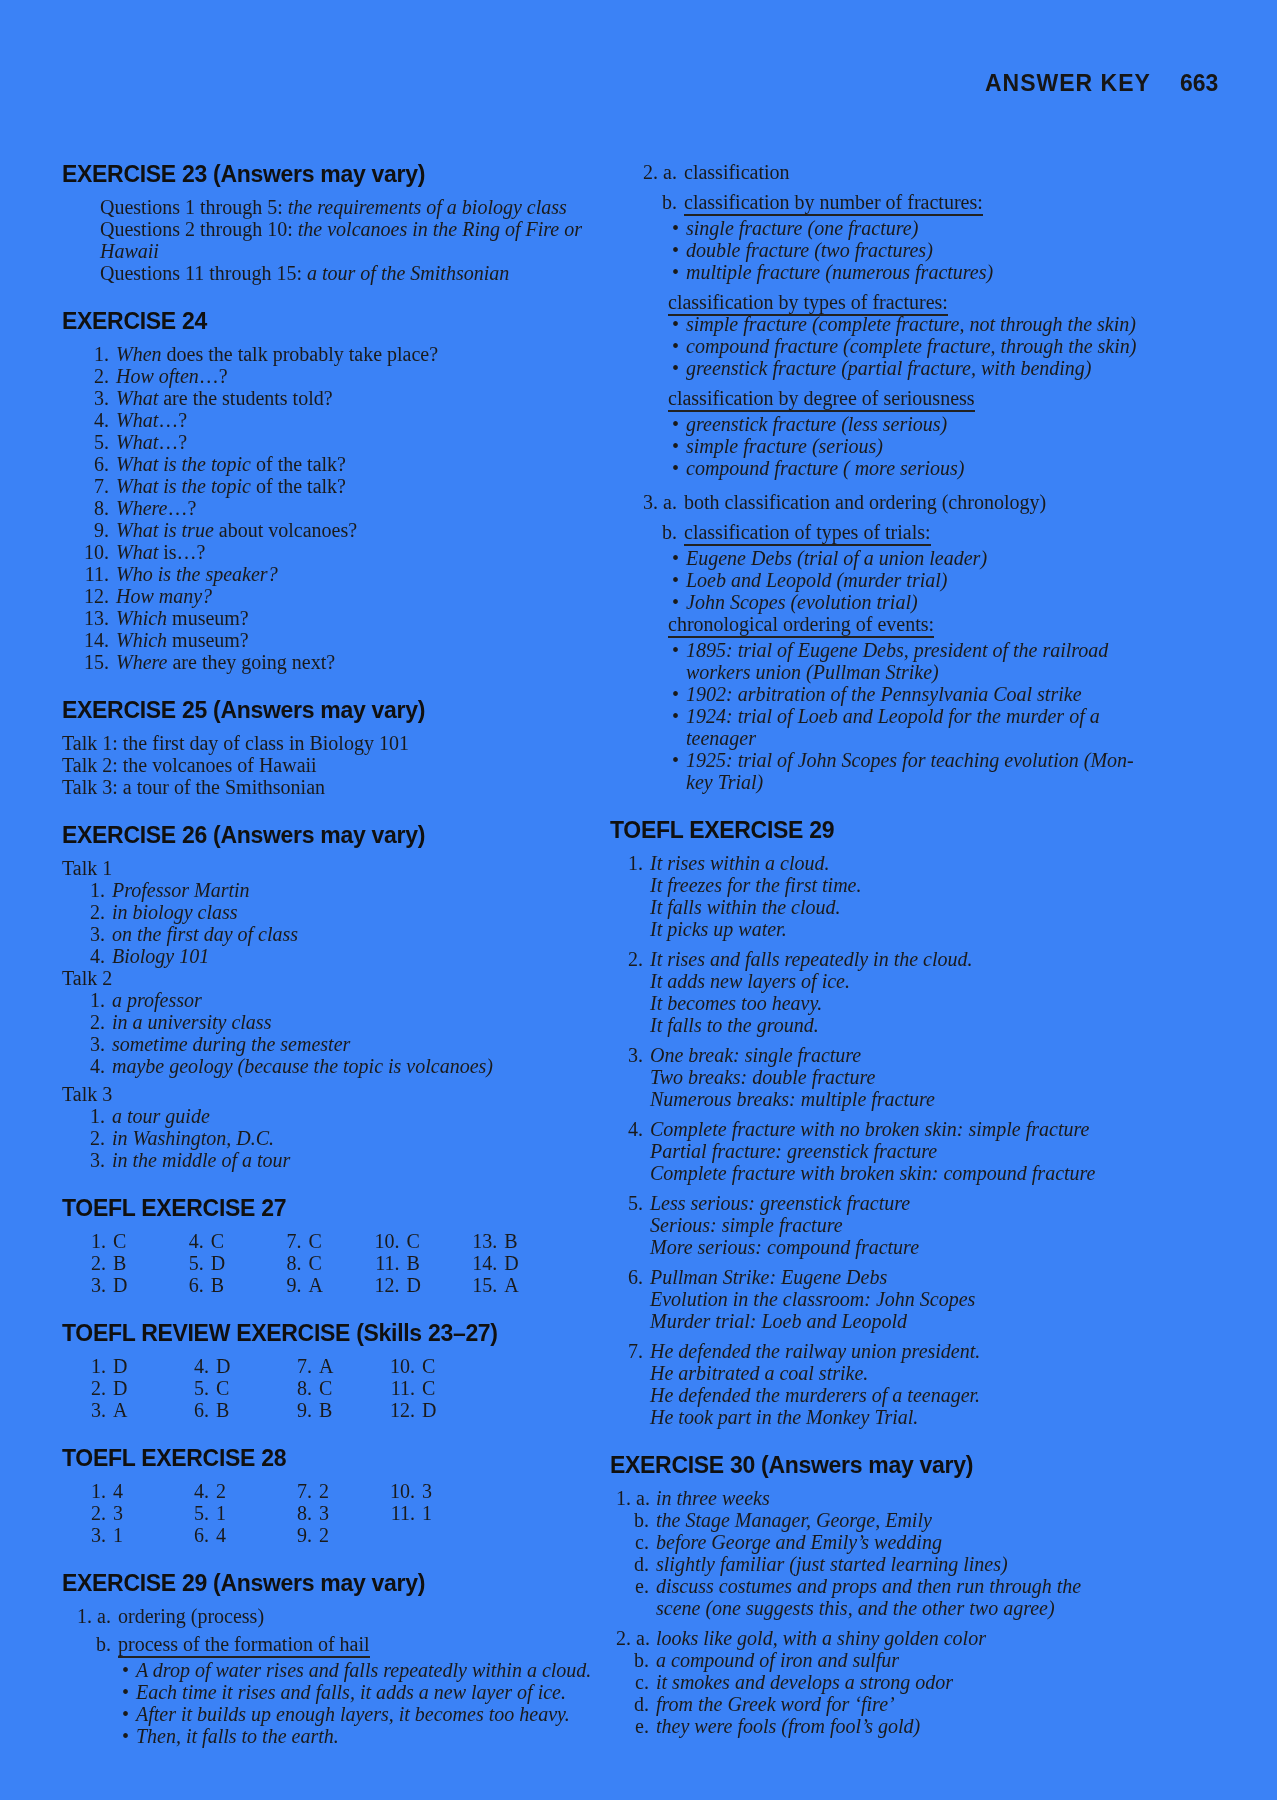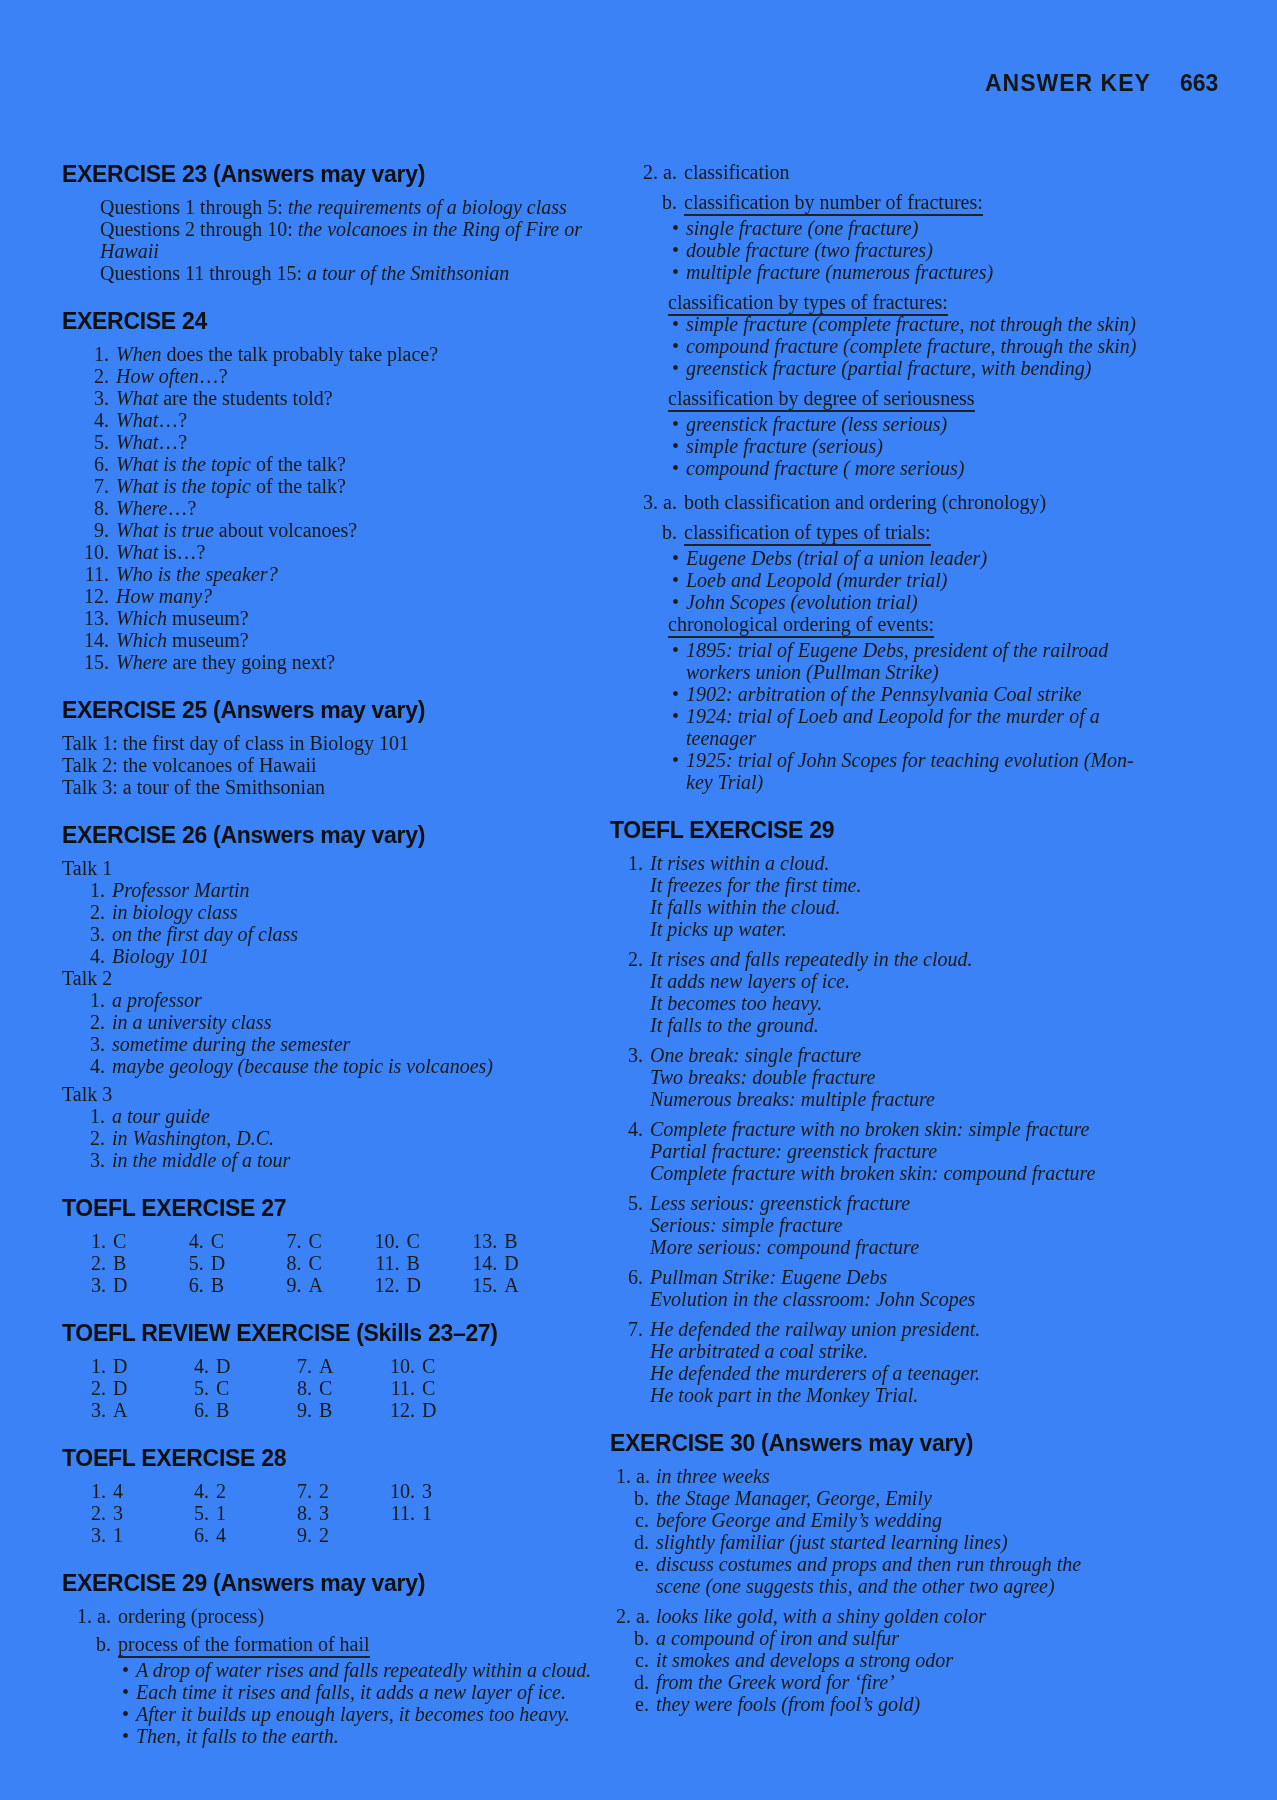--- a/index.html
+++ b/index.html
@@ -219,20 +219,21 @@
       <div class="ln" style="padding-left: 40px;"><span><span class="it">Two breaks: double fracture</span></span></div>
       <div class="ln" style="padding-left: 40px;"><span><span class="it">Numerous breaks: multiple fracture</span></span></div>
       <div class="ln" style="padding-left: 40px; margin-top: 8px;"><span class="mk" style="left: 10px; width: 23px;">4.</span><span><span class="it">Complete fracture with no broken skin: simple fracture</span></span></div>
       <div class="ln" style="padding-left: 40px;"><span><span class="it">Partial fracture: greenstick fracture</span></span></div>
       <div class="ln" style="padding-left: 40px;"><span><span class="it">Complete fracture with broken skin: compound fracture</span></span></div>
       <div class="ln" style="padding-left: 40px; margin-top: 8px;"><span class="mk" style="left: 10px; width: 23px;">5.</span><span><span class="it">Less serious: greenstick fracture</span></span></div>
       <div class="ln" style="padding-left: 40px;"><span><span class="it">Serious: simple fracture</span></span></div>
       <div class="ln" style="padding-left: 40px;"><span><span class="it">More serious: compound fracture</span></span></div>
       <div class="ln" style="padding-left: 40px; margin-top: 8px;"><span class="mk" style="left: 10px; width: 23px;">6.</span><span><span class="it">Pullman Strike: Eugene Debs</span></span></div>
       <div class="ln" style="padding-left: 40px;"><span><span class="it">Evolution in the classroom: John Scopes</span></span></div>
+      <div class="ln" style="padding-left: 40px;"><span><span class="it">Murder trial: Loeb and Leopold</span></span></div>
       <div class="ln" style="padding-left: 40px; margin-top: 8px;"><span class="mk" style="left: 10px; width: 23px;">7.</span><span><span class="it">He defended the railway union president.</span></span></div>
       <div class="ln" style="padding-left: 40px;"><span><span class="it">He arbitrated a coal strike.</span></span></div>
       <div class="ln" style="padding-left: 40px;"><span><span class="it">He defended the murderers of a teenager.</span></span></div>
       <div class="ln" style="padding-left: 40px;"><span><span class="it">He took part in the Monkey Trial.</span></span></div>
       <div class="h">EXERCISE 30 (Answers may vary)</div>
       <div class="ln" style="padding-left: 46px;"><span class="mk" style="left: 6px; width: 33px;">1. a.</span><span><span class="it">in three weeks</span></span></div>
       <div class="ln" style="padding-left: 46px;"><span class="mk" style="left: 6px; width: 33px;">b.</span><span><span class="it">the Stage Manager, George, Emily</span></span></div>
       <div class="ln" style="padding-left: 46px;"><span class="mk" style="left: 6px; width: 33px;">c.</span><span><span class="it">before George and Emily’s wedding</span></span></div>
       <div class="ln" style="padding-left: 46px;"><span class="mk" style="left: 6px; width: 33px;">d.</span><span><span class="it">slightly familiar (just started learning lines)</span></span></div>
       <div class="ln" style="padding-left: 46px;"><span class="mk" style="left: 6px; width: 33px;">e.</span><span><span class="it">discuss costumes and props and then run through the</span></span></div>

